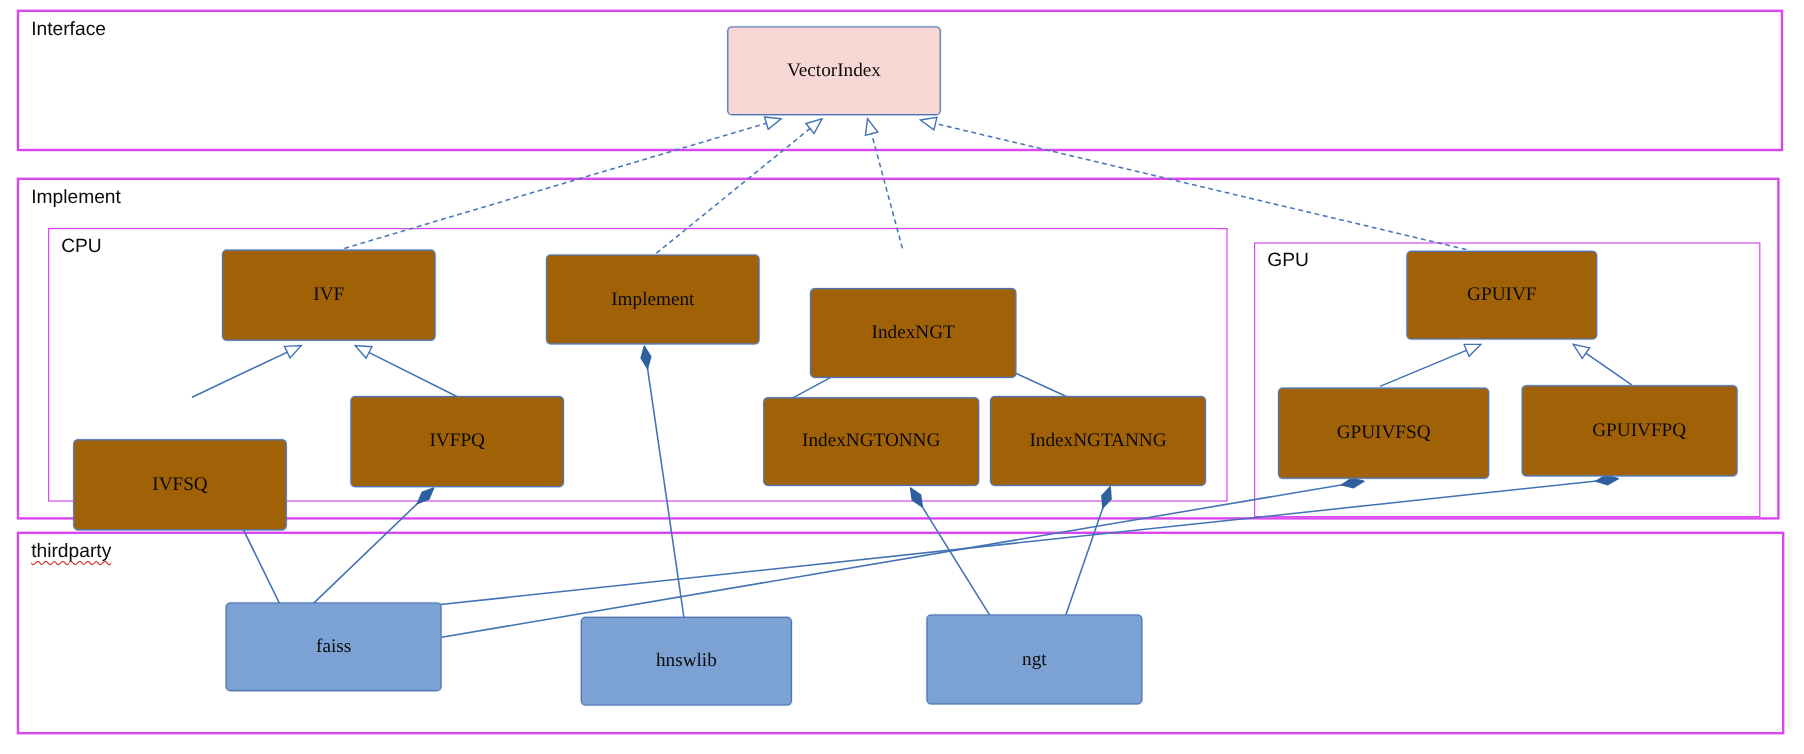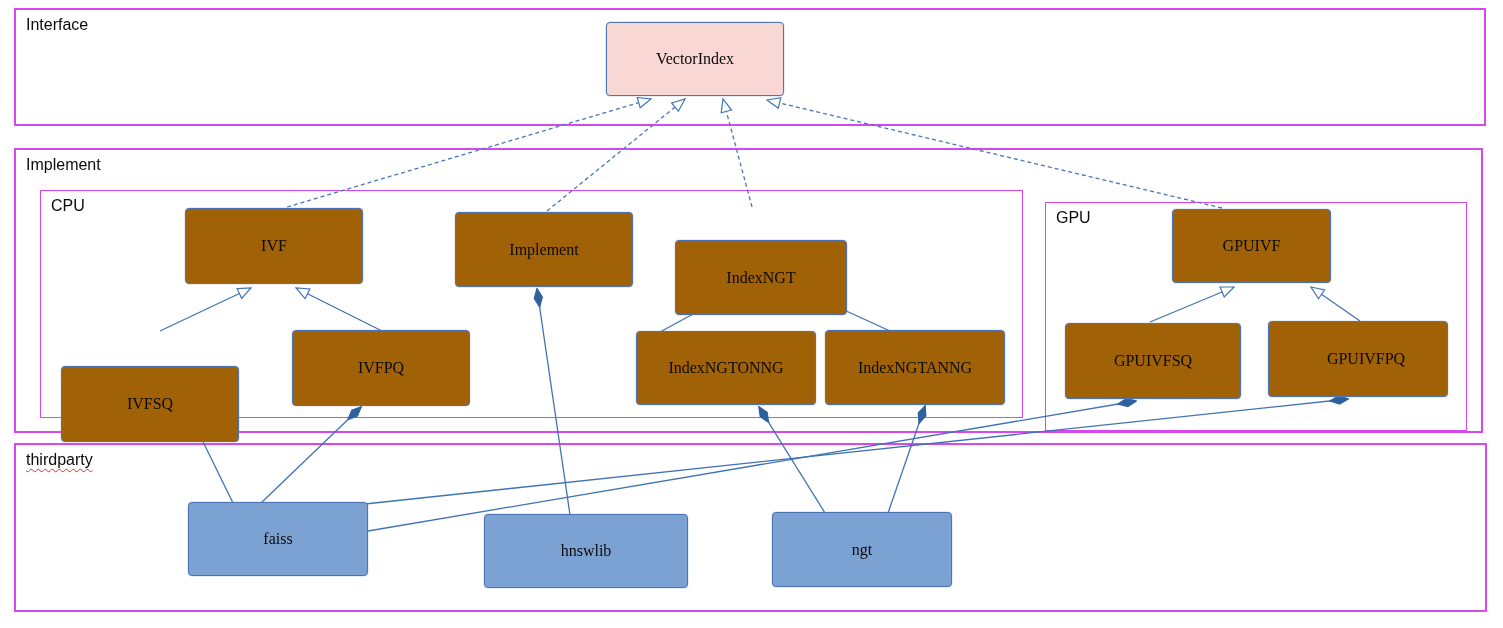--- a/index.html
+++ b/index.html
@@ -91,16 +91,16 @@
   <div class="node green" style="left:61px;top:330px;width:178px;height:76px;margin-top:36px;">IVFSQ</div>
   <div class="node green" style="left:292px;top:330px;width:178px;height:76px;">IVFPQ</div>
   <div class="node green" style="left:636px;top:331px;width:180px;height:74px;">IndexNGTONNG</div>
   <div class="node green" style="left:825px;top:330px;width:180px;height:75px;">IndexNGTANNG</div>
 
   <div class="node green" style="left:1172px;top:209px;width:159px;height:74px;">GPUIVF</div>
   <div class="node green" style="left:1065px;top:323px;width:176px;height:76px;">GPUIVFSQ</div>
   <div class="node green" style="left:1268px;top:321px;width:180px;height:76px;padding-left:16px;">GPUIVFPQ</div>
 
   <div class="node blue" style="left:188px;top:502px;width:180px;height:74px;">faiss</div>
-  <div class="node blue" style="left:484px;top:514px;width:204px;height:74px;">hnswlib</div>
+  <div class="node blue" style="left:484px;top:514px;width:176px;height:74px;">hnswlib</div>
   <div class="node blue" style="left:772px;top:512px;width:180px;height:75px;">ngt</div>
 
 </div>
 
 </body></html>

